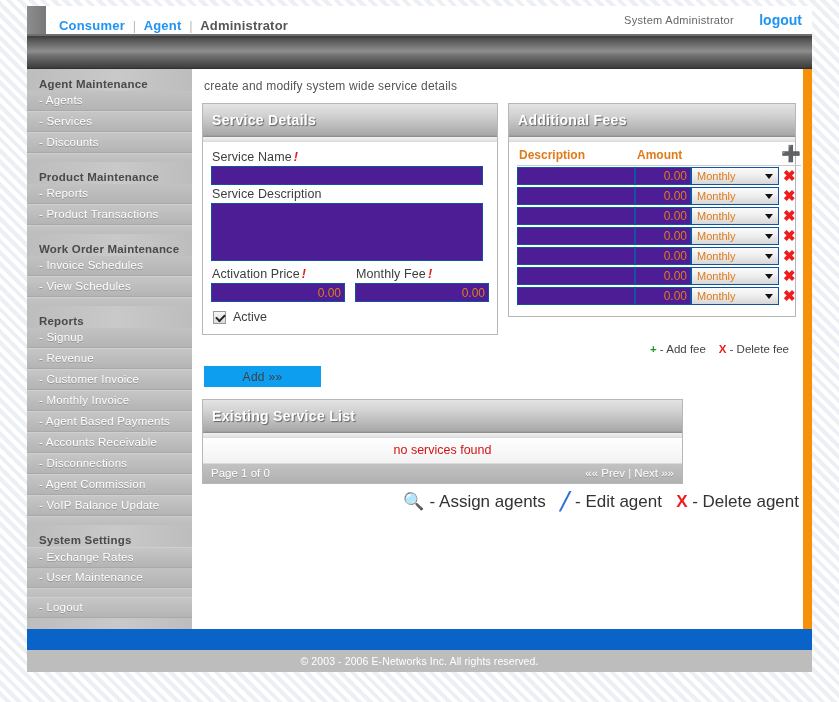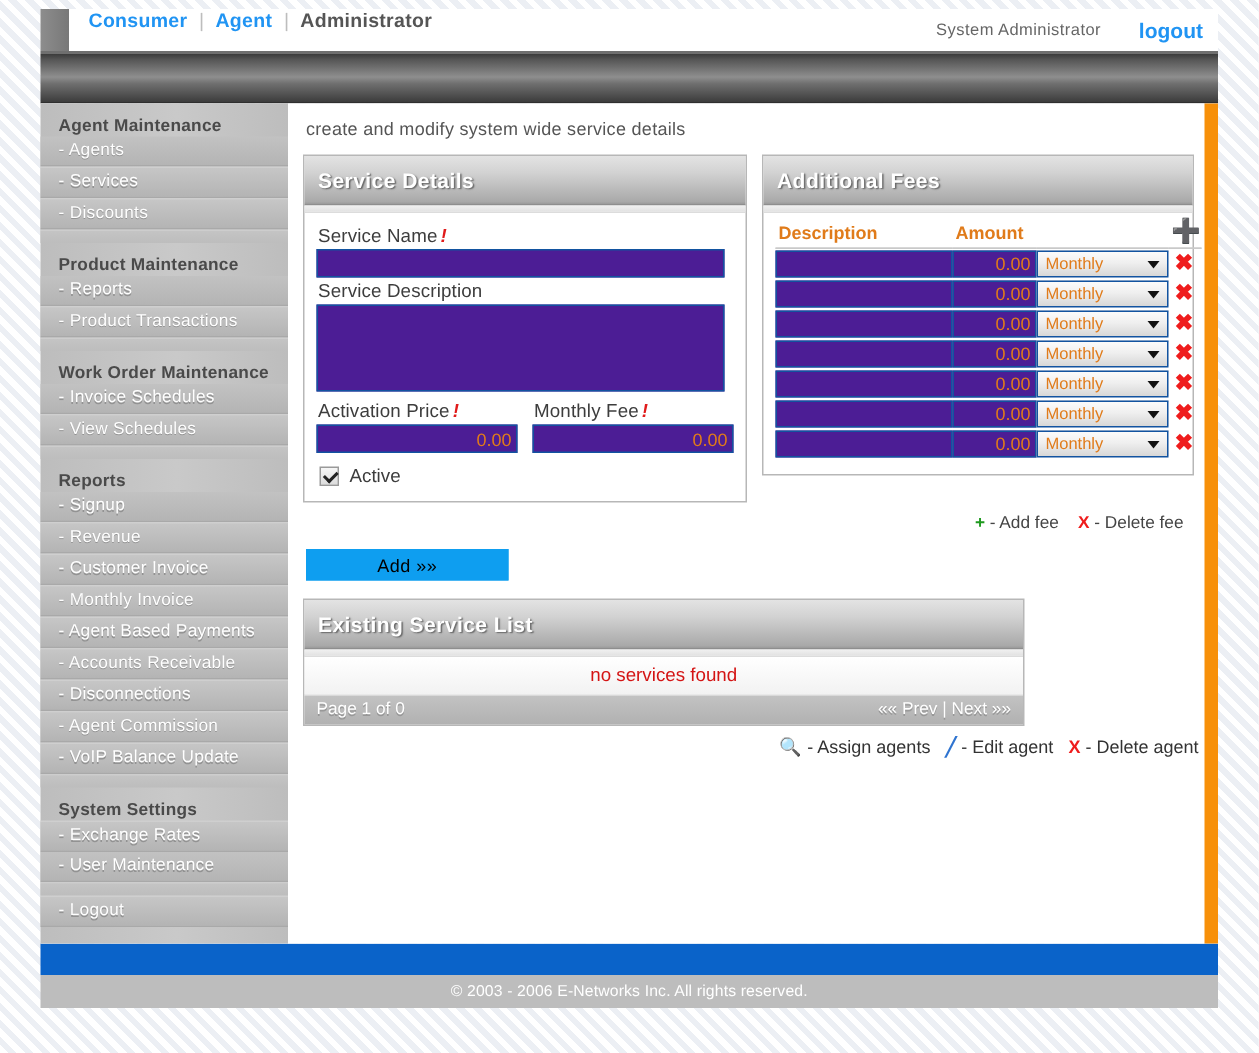--- a/index.html
+++ b/index.html
@@ -29,21 +29,21 @@
     height: 30px;
     background: #ffffff;
     border-bottom: 2px solid #6f6f6f;
   }
   #nav-swatch {
     position:absolute; left:0; top:0;
     width: 19px; height: 28px;
     background: linear-gradient(to right,#8d8d8d,#787878);
   }
   #nav-links {
-    position: absolute; left: 32px; top: 0;
+    position: absolute; left: 32px; top: 12px;
     font-size: 13px; font-weight: bold; letter-spacing: .2px;
   }
   #nav-links a { text-decoration: none; }
   .nav-blue { color:#2094f3; }
   .nav-sep  { color:#bdbdbd; font-weight:normal; padding:0 4px; }
   .nav-dark { color:#555; }
   #nav-user {
     position:absolute; right:78px; top:8px;
     font-size:11px; color:#666; letter-spacing:.3px;
   }
@@ -169,24 +169,24 @@
     width:7px; height:4px;
     border-left:2px solid #222; border-bottom:2px solid #222;
     transform: rotate(-45deg);
   }
   .chk-lbl { font-size:12.5px; color:#3d3d3d; }
 
   
   #add-btn {
     display:block;
     margin: 11px 0 0 2px;
-    width: 135px; height: 21px;
+    width: 117px; height: 21px;
     background: #0e9ef0;
     border: 1px solid #0e9ef0;
-    color:#000000; font-size:12px; font-family:"Liberation Sans",sans-serif;
+    color:#404040; font-size:12px; font-family:"Liberation Sans",sans-serif;
     letter-spacing:.3px; cursor:pointer;
     padding:0;
   }
 
   
   table.fees { border-collapse: collapse; width: 100%; }
   table.fees th {
     font-size:12px; color:#e07b1a; text-align:left;
     font-weight:bold; padding: 0 0 3px 2px;
     border-bottom: 1px solid #c9c9c9;
@@ -234,21 +234,21 @@
   }
   .list-pager {
     display:flex; justify-content:space-between;
     background: linear-gradient(to bottom,#c2c2c2,#b1b1b1);
     color:#ffffff; font-size:11.5px;
     padding: 3px 8px 4px 8px;
     text-shadow: 0 1px 0 rgba(120,120,120,.5);
   }
   .list-pager a { color:#ffffff; text-decoration:none; }
   .list-legend {
-    text-align:right; font-size:12px; color:#333;
+    text-align:right; font-size:17px; color:#333;
     margin-top: 7px; width:597px;
   }
   .lg-mag { color:#b8860b; }
   .lg-pen { color:#2f74d0; font-weight:bold; }
 
   
   #blue-bar { height: 21px; background:#0a63c9; }
   #footer {
     height: 22px;
     background:#bdbdbd;

